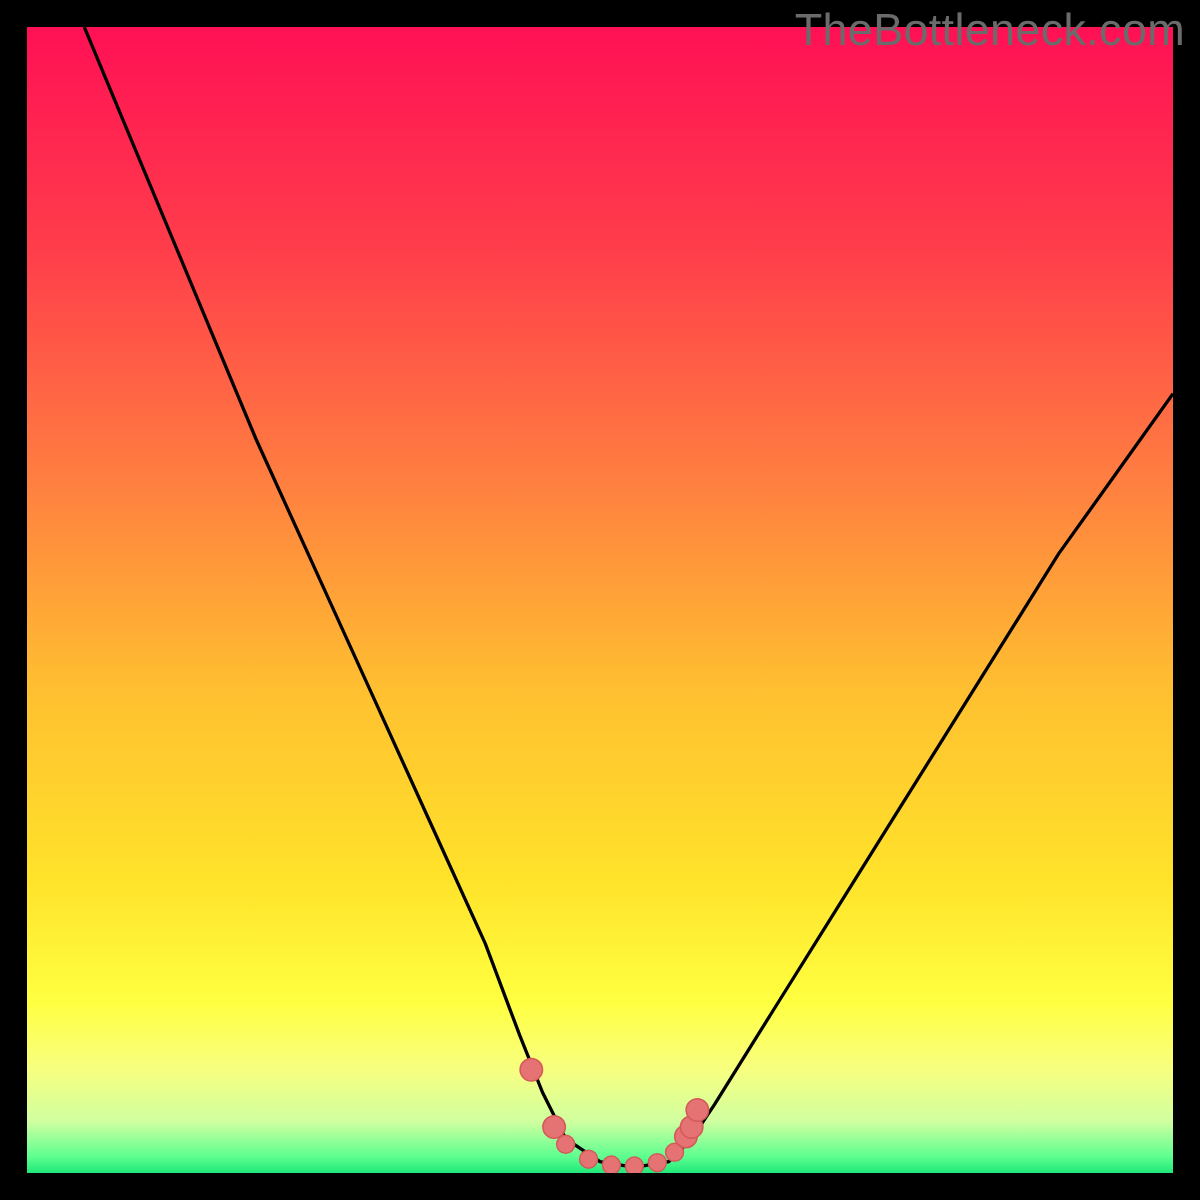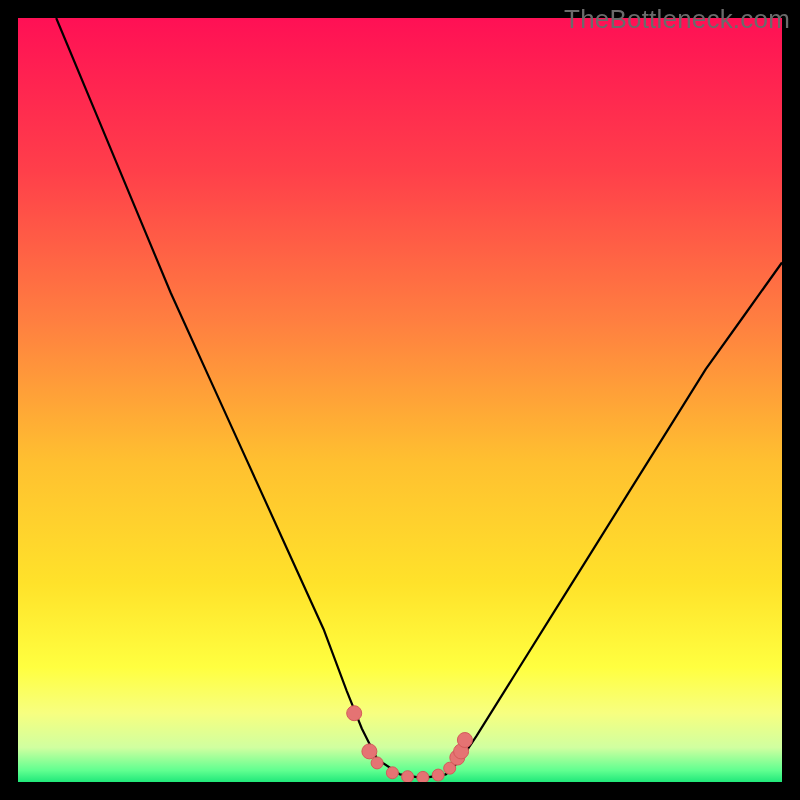--- a/index.html
+++ b/index.html
@@ -30,21 +30,21 @@
     left: 0;
     top: 0;
     width: 764px;
     height: 764px;
   }
   .watermark {
     position: absolute;
     top: 4px;
     right: 10px;
     color: #6b6b6b;
-    font-size: 26px;
+    font-size: 30px;
     letter-spacing: 0.2px;
     font-weight: 400;
   }
 </style>
 </head>
 <body>
 
 <div class="frame">
 
   <svg class="gradient" viewBox="0 0 764 764" preserveAspectRatio="none">

